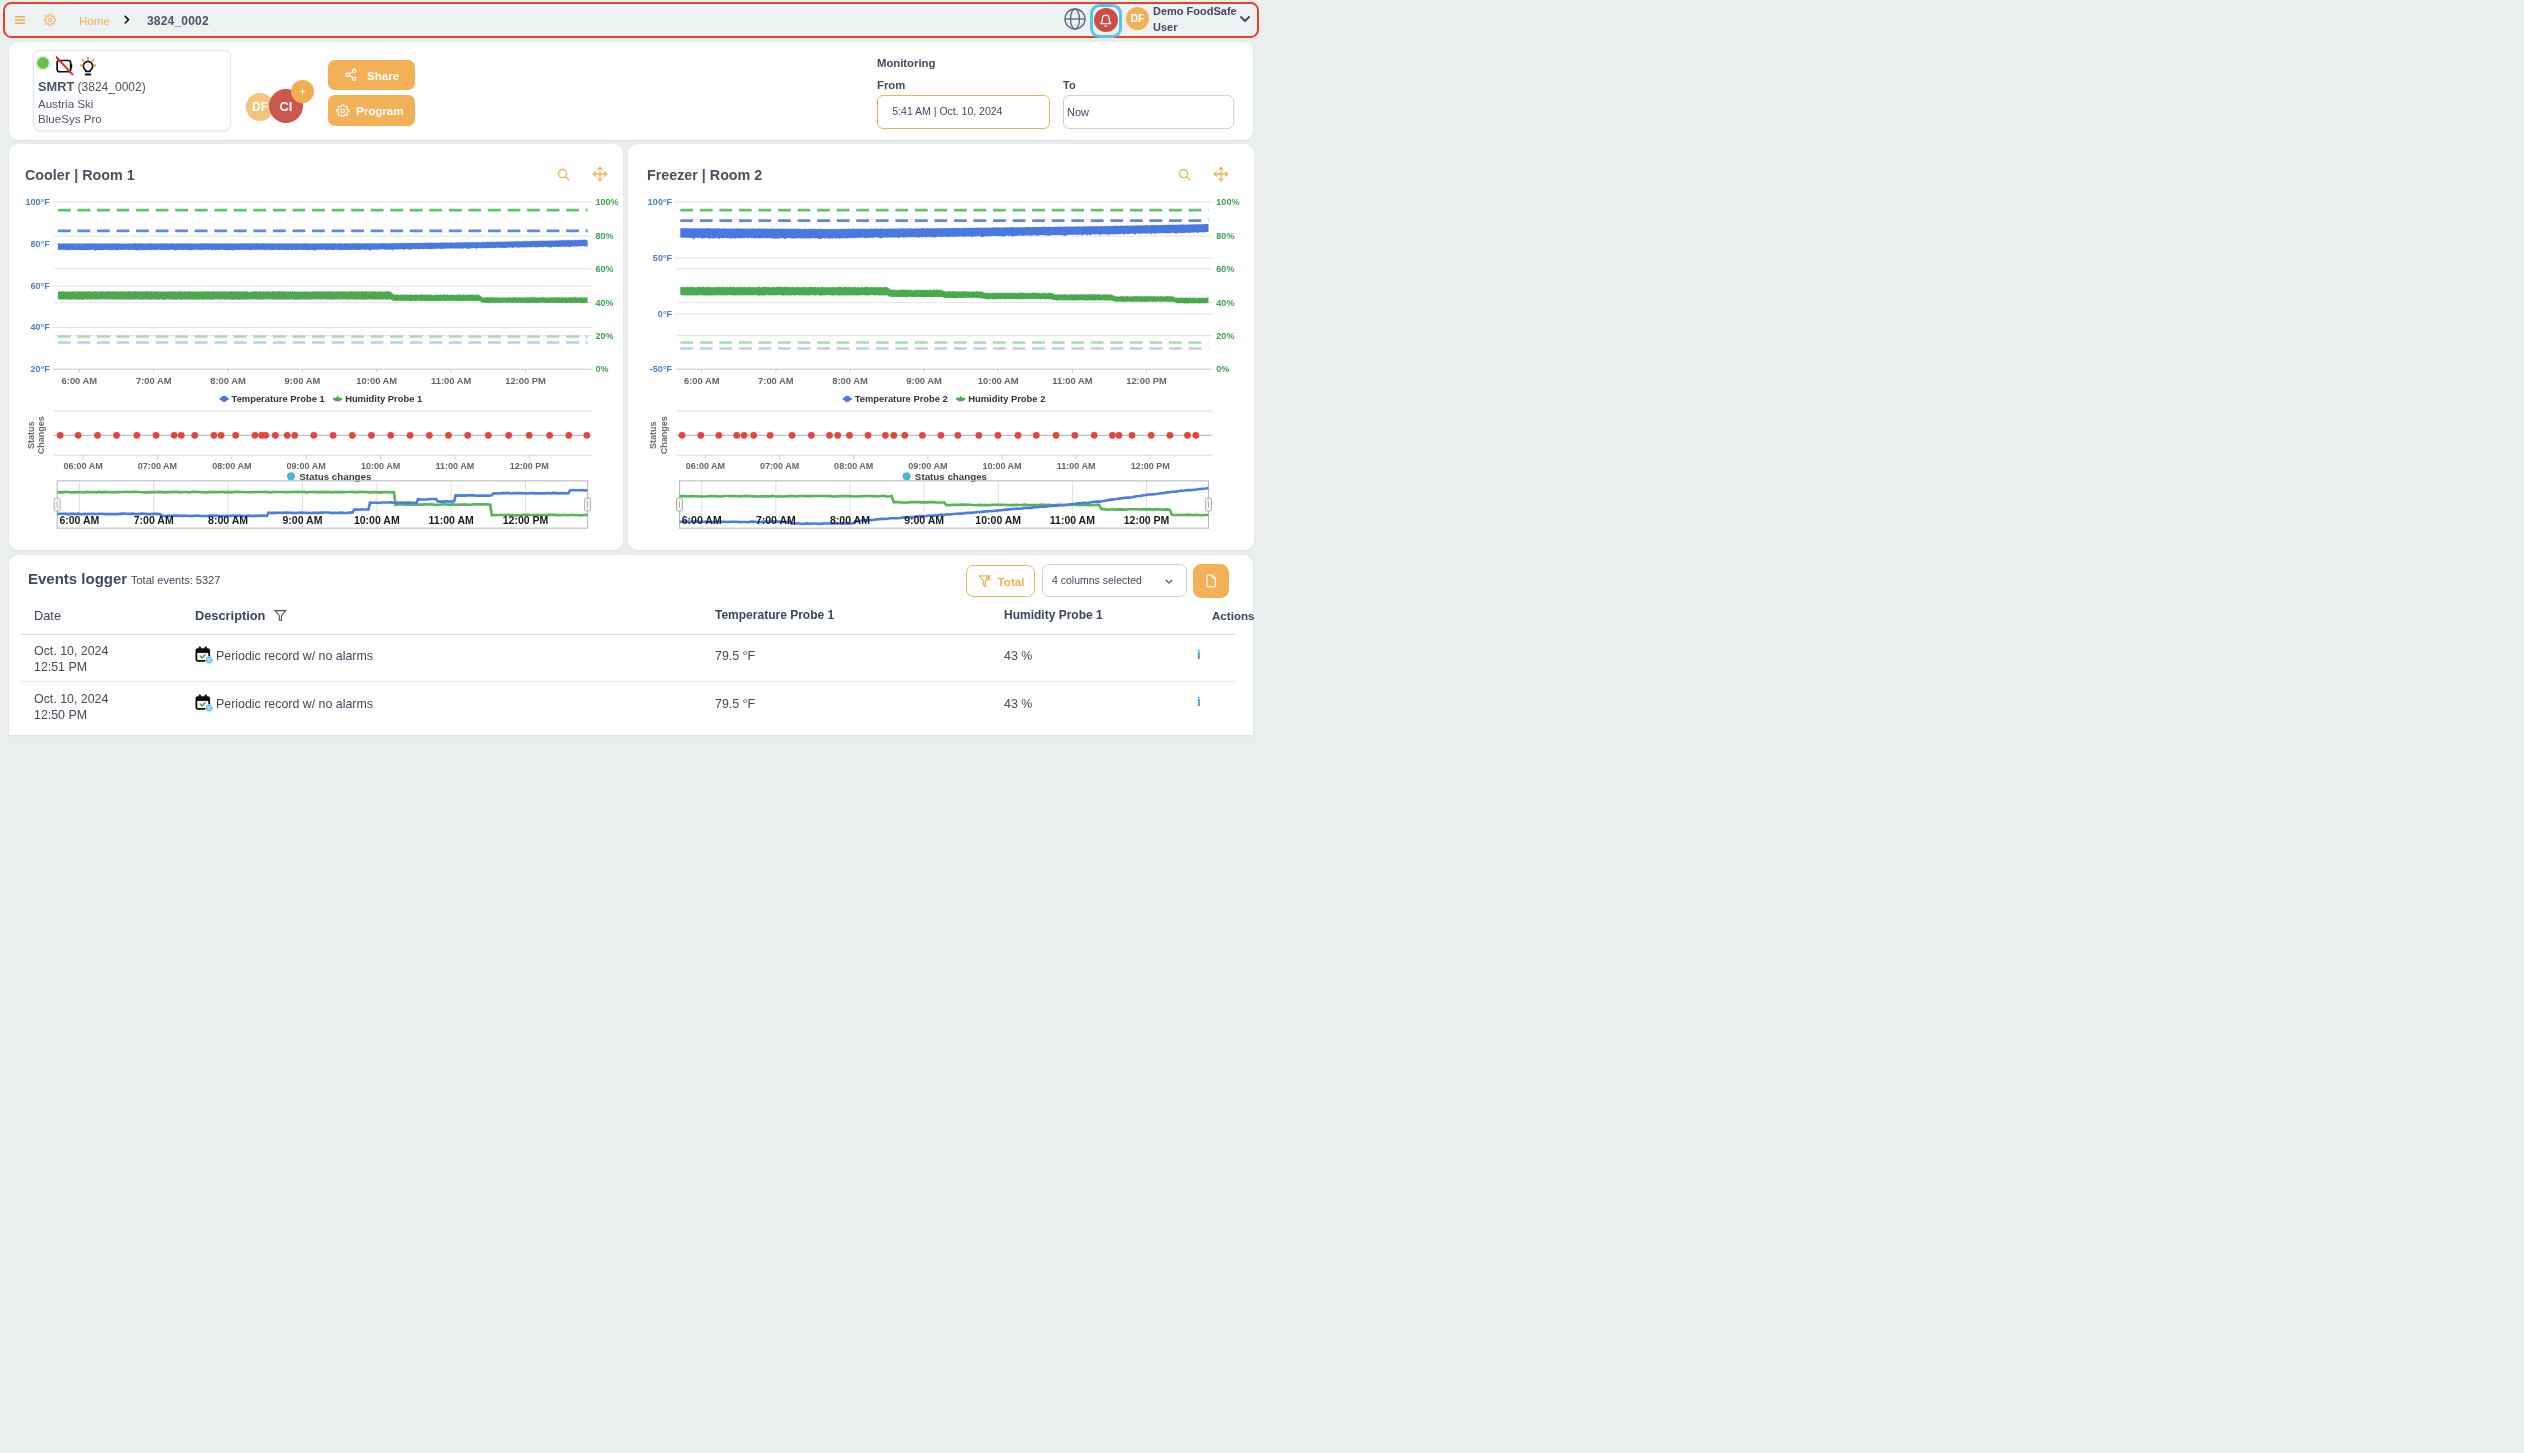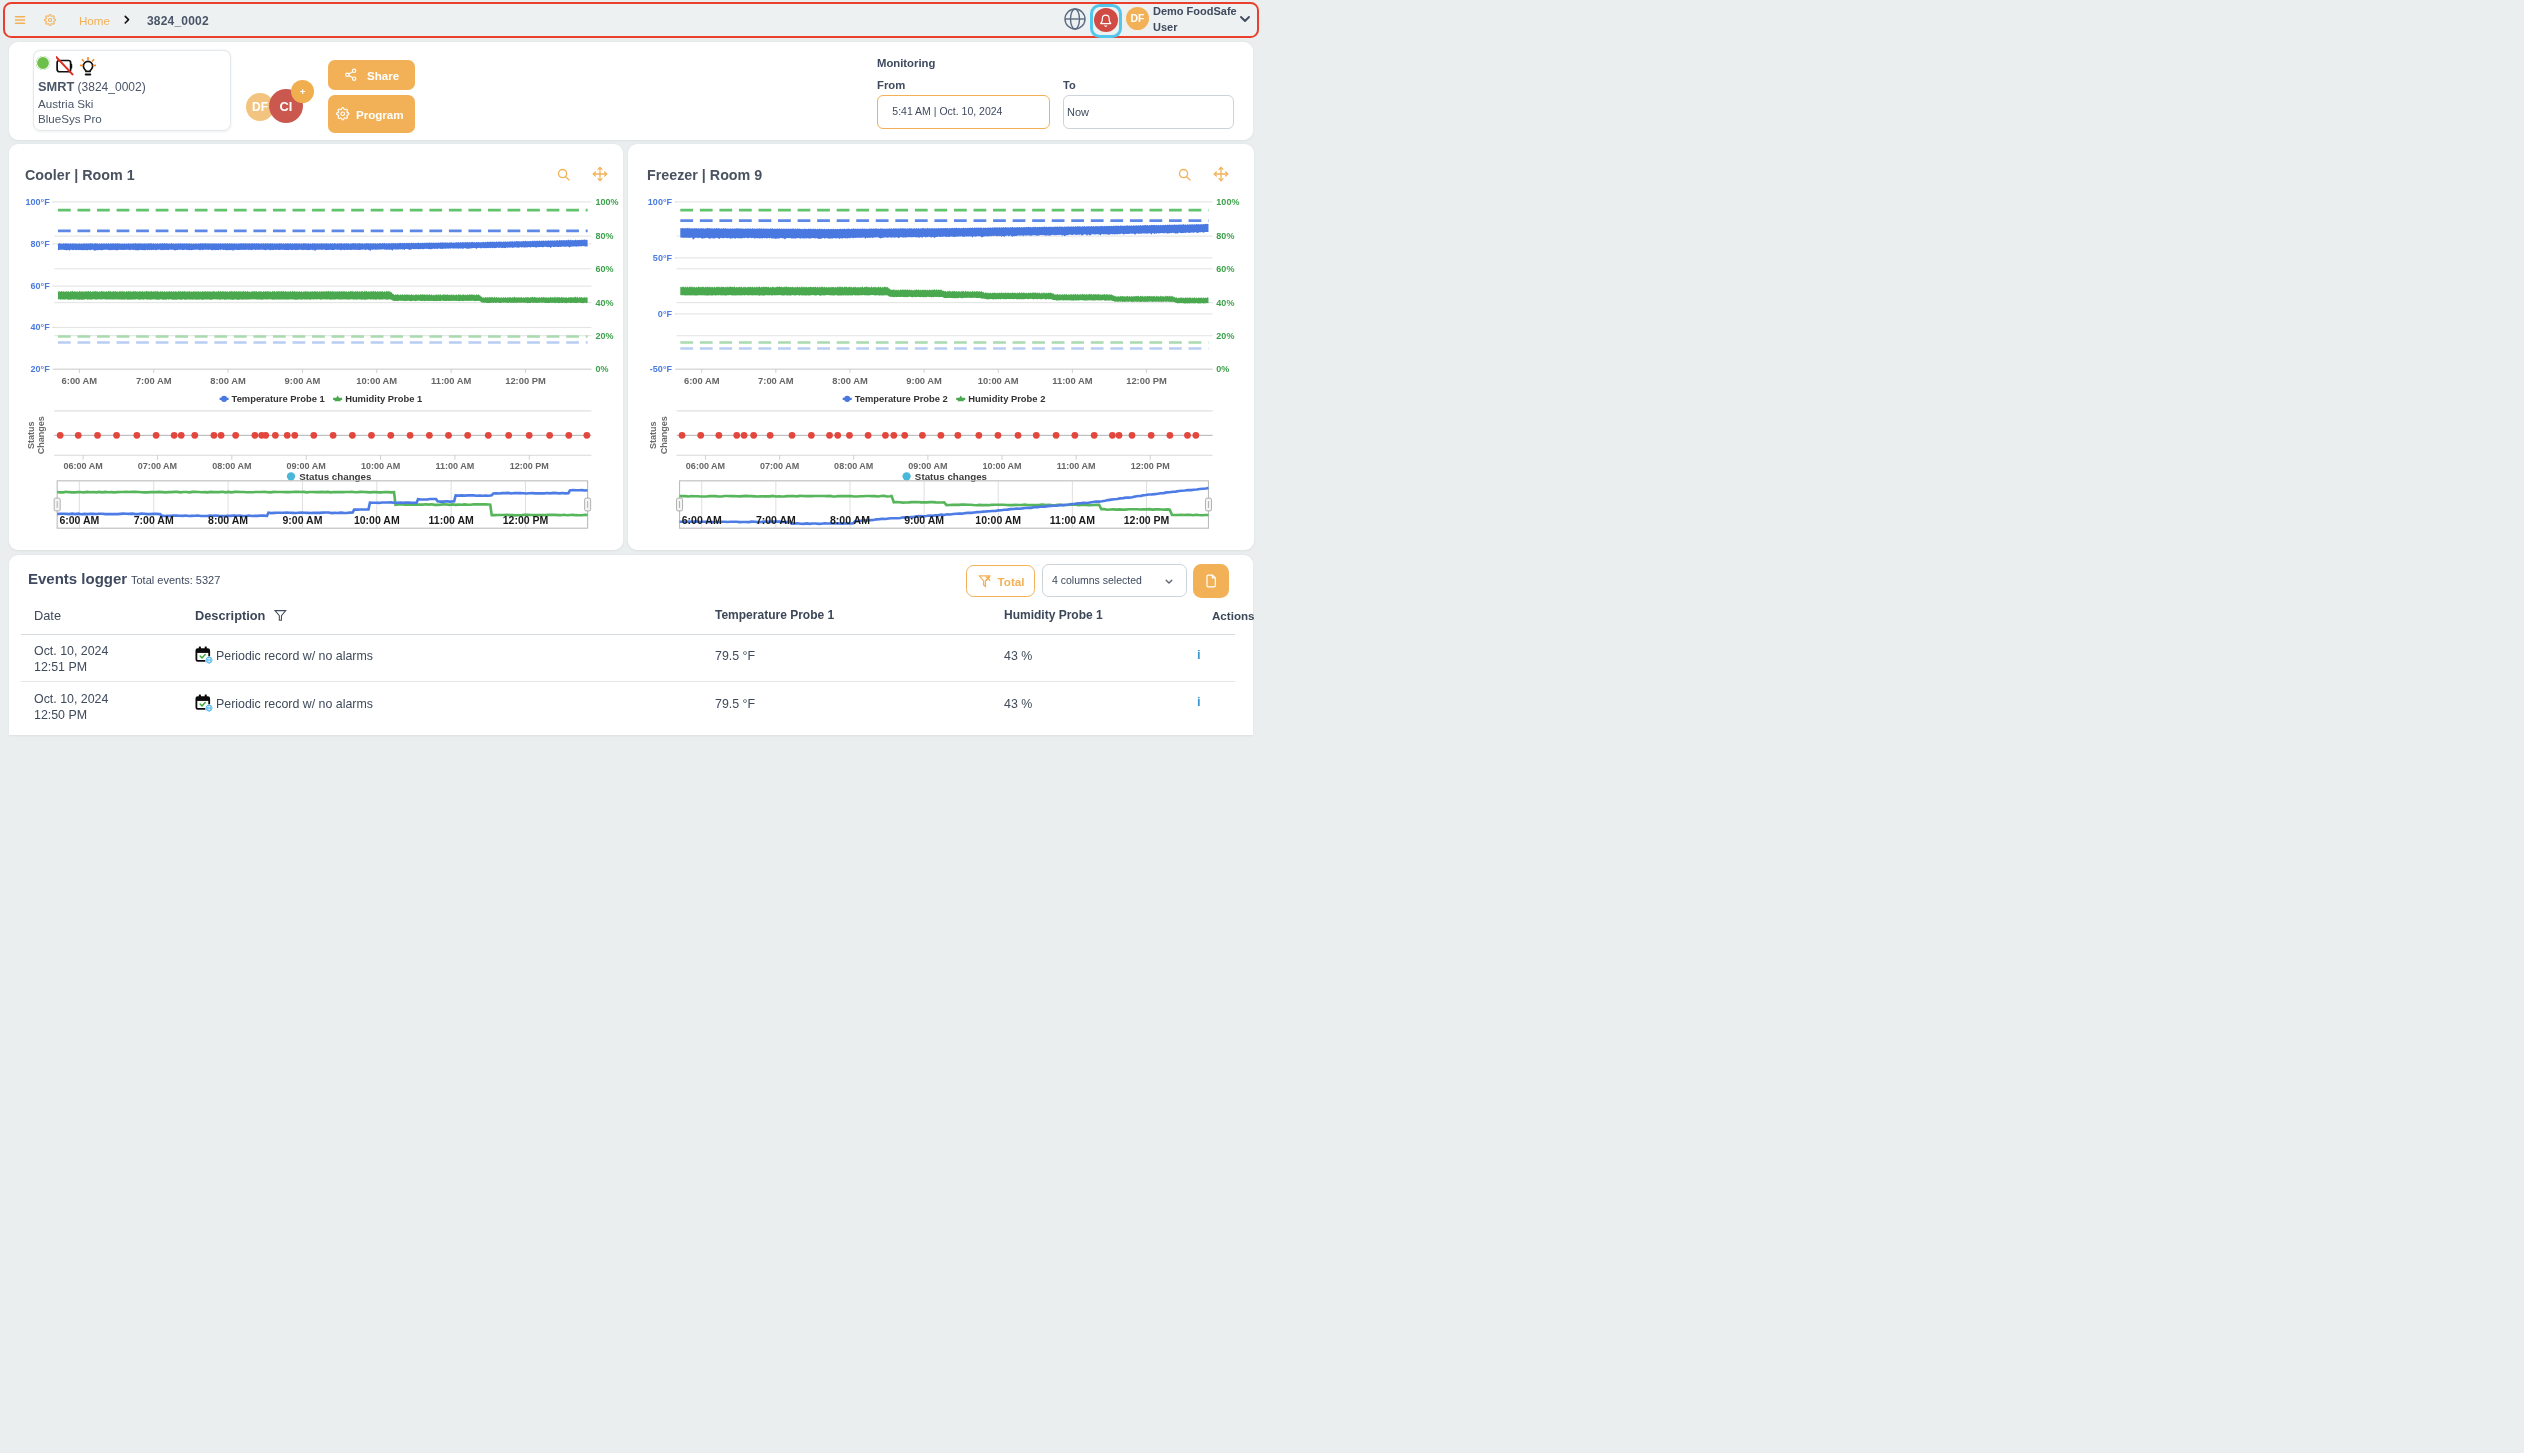--- a/index.html
+++ b/index.html
@@ -91,38 +91,38 @@
 <div class="btn-amber" style="left:328px;top:60px;width:87px;height:30px;font-size:11.6px;padding-right:0;gap:9.8px">
     <svg width="13.5" height="13.5" viewBox="0 0 24 24" fill="none" stroke="#fff" stroke-width="2" stroke-linecap="round">
       <circle cx="18" cy="5" r="3"></circle>
       <circle cx="6" cy="12" r="3"></circle>
       <circle cx="18" cy="19" r="3"></circle>
       <line x1="8.6" y1="10.5" x2="15.4" y2="6.5"></line>
       <line x1="8.6" y1="13.5" x2="15.4" y2="17.5"></line>
     </svg>
     <span>Share</span>
   </div>
-<div class="btn-amber" style="left:328px;top:95px;width:87px;height:38px;font-size:11.6px;padding-right:3px;gap:6px">
+<div class="btn-amber" style="left:328px;top:95px;width:87px;height:31px;font-size:11.6px;padding-right:3px;gap:6px">
     <svg width="13.5" height="13.5" viewBox="0 0 24 24" fill="none" stroke="#fff" stroke-width="2" stroke-linecap="round" stroke-linejoin="round">
       <circle cx="12" cy="12" r="3.2"></circle>
       <path d="M19.4 15a1.65 1.65 0 0 0 .33 1.82l.06.06a2 2 0 1 1-2.83 2.83l-.06-.06a1.65 1.65 0 0 0-1.82-.33 1.65 1.65 0 0 0-1 1.51V21a2 2 0 1 1-4 0v-.09A1.65 1.65 0 0 0 9 19.4a1.65 1.65 0 0 0-1.82.33l-.06.06a2 2 0 1 1-2.83-2.83l.06-.06a1.65 1.65 0 0 0 .33-1.82 1.65 1.65 0 0 0-1.51-1H3a2 2 0 1 1 0-4h.09A1.65 1.65 0 0 0 4.6 9a1.65 1.65 0 0 0-.33-1.82l-.06-.06a2 2 0 1 1 2.83-2.83l.06.06a1.65 1.65 0 0 0 1.82.33H9a1.65 1.65 0 0 0 1-1.51V3a2 2 0 1 1 4 0v.09a1.65 1.65 0 0 0 1 1.51 1.65 1.65 0 0 0 1.82-.33l.06-.06a2 2 0 1 1 2.83 2.83l-.06.06a1.65 1.65 0 0 0-.33 1.82V9a1.65 1.65 0 0 0 1.51 1H21a2 2 0 1 1 0 4h-.09a1.65 1.65 0 0 0-1.51 1z"></path>
     </svg>
     <span>Program</span>
   </div>
 
 <div class="abs" style="left:877px;top:57px;font-size:11.3px;font-weight:bold;color:#3f4a5f">Monitoring</div>
 <div class="abs" style="left:877px;top:79px;font-size:11.3px;font-weight:bold;color:#3f4a5f">From</div>
 <div class="abs" style="left:1063px;top:79px;font-size:11px;font-weight:bold;color:#3f4a5f">To</div>
 <div class="abs" style="left:877px;top:95px;width:173px;height:34px;border:1.5px solid #f2b157;border-radius:6px;background:#fff;font-size:10.5px;color:#3f4a5f;line-height:31px;padding-left:14.3px">5:41 AM | Oct. 10, 2024</div>
 <div class="abs" style="left:1063px;top:95px;width:171px;height:34px;border:1.1px solid #ccd3d9;border-radius:6px;background:#fff;font-size:11px;color:#3f4a5f;line-height:32px;padding-left:3px">Now</div>
 
 <div class="card" style="left:9px;top:144px;width:614px;height:406px"></div>
 <div class="card" style="left:628px;top:144px;width:626px;height:406px"></div>
 <div class="abs" style="left:25px;top:167px;font-size:14.3px;font-weight:bold;color:#4a5260">Cooler | Room 1</div>
-<div class="abs" style="left:647px;top:167px;font-size:14.3px;font-weight:bold;color:#4a5260">Freezer | Room 9</div>
+<div class="abs" style="left:647px;top:167px;font-size:14.3px;font-weight:bold;color:#4a5260">Freezer | Room 2</div>
 <div class="abs ic" style="left:556px;top:167px">
     <svg width="15" height="15" viewBox="0 0 24 24" fill="none" stroke="#f2b157" stroke-width="2.1" stroke-linecap="round">
       <circle cx="10.5" cy="10.5" r="6.5"></circle>
       <line x1="15.5" y1="15.5" x2="21" y2="21"></line>
     </svg>
   </div>
 <div class="abs ic" style="left:592px;top:166px">
     <svg width="16" height="16" viewBox="0 0 24 24" fill="none" stroke="#f2b157" stroke-width="1.9" stroke-linecap="round" stroke-linejoin="round">
       <polyline points="5 9 2 12 5 15"></polyline>
       <polyline points="9 5 12 2 15 5"></polyline>

